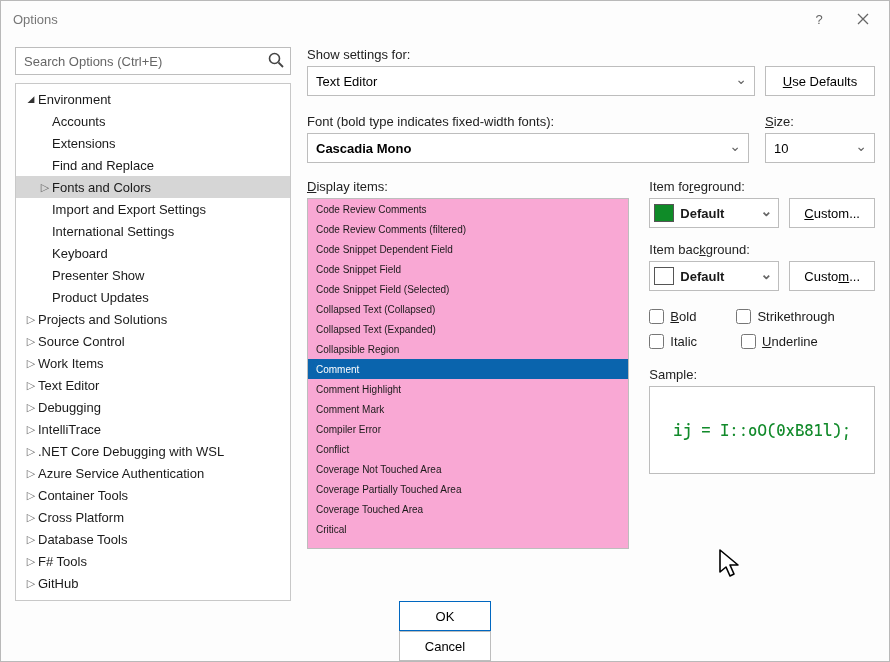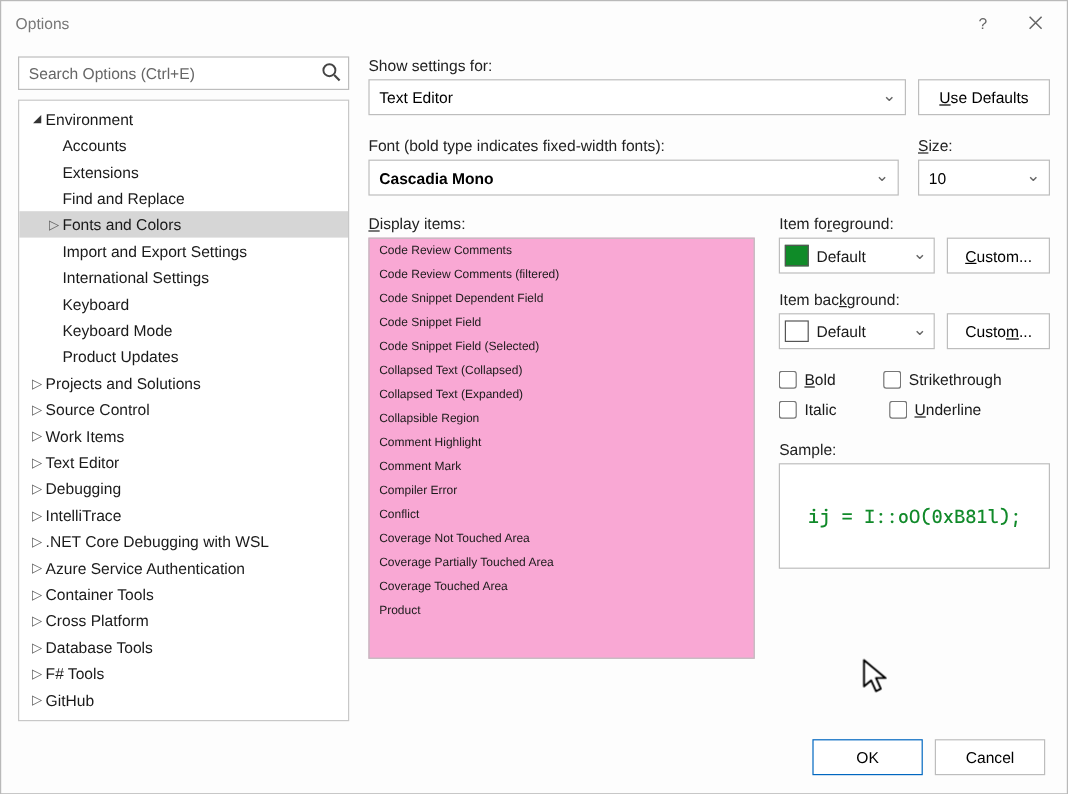--- a/index.html
+++ b/index.html
@@ -146,20 +146,21 @@
     background: #0a64ad;
     color: #fff;
   }
   .color-combo {
     display: flex; align-items: center;
     border: 1px solid #bdbdbd;
     height: 30px; width: 130px;
     padding: 0 22px 0 4px;
     position: relative;
     background: #fff;
+    font-weight: bold;
   }
   .color-combo::after {
     content: "⌄";
     position: absolute; right: 6px; top: 4px;
     color: #666; font-size: 14px;
   }
   .swatch {
     width: 20px; height: 18px;
     border: 1px solid #555;
     margin-right: 6px;
@@ -175,22 +176,22 @@
     height: 88px;
     display: flex; align-items: center; justify-content: center;
     font-family: "Cascadia Mono", Consolas, monospace;
     font-size: 16px;
     color: #118a2a;
     background: #fff;
   }
   .footer {
     height: 60px;
     display: flex; align-items: center; justify-content: flex-end;
-    gap: 10px;
     padding: 0 18px;
+    flex-direction: column;
   }
   .footer .btn { width: 92px; height: 30px; }
   
   .cursor-ov {
     position: fixed;
     left: 718px; top: 548px;
     pointer-events: none;
   }
 </style>
 </head>
@@ -249,21 +250,21 @@
           <div class="tree-item depth-1 no-arrow">
             <span class="arrow">▷</span>
             <span>International Settings</span>
           </div>
           <div class="tree-item depth-1 no-arrow">
             <span class="arrow">▷</span>
             <span>Keyboard</span>
           </div>
           <div class="tree-item depth-1 no-arrow">
             <span class="arrow">▷</span>
-            <span>Keyboard Mode</span>
+            <span>Presenter Show</span>
           </div>
           <div class="tree-item depth-1 no-arrow">
             <span class="arrow">▷</span>
             <span>Product Updates</span>
           </div>
           <div class="tree-item depth-0">
             <span class="arrow">▷</span>
             <span>Projects and Solutions</span>
           </div>
           <div class="tree-item depth-0">
@@ -354,28 +355,29 @@
           <span class="lbl"><span class="underline-key">D</span>isplay items:</span>
           <div class="listbox" id="display-list" style="flex:1;">
               <div class="li">Code Review Comments</div>
               <div class="li">Code Review Comments (filtered)</div>
               <div class="li">Code Snippet Dependent Field</div>
               <div class="li">Code Snippet Field</div>
               <div class="li">Code Snippet Field (Selected)</div>
               <div class="li">Collapsed Text (Collapsed)</div>
               <div class="li">Collapsed Text (Expanded)</div>
               <div class="li">Collapsible Region</div>
+              <div class="li sel">Comment</div>
               <div class="li">Comment Highlight</div>
               <div class="li">Comment Mark</div>
               <div class="li">Compiler Error</div>
               <div class="li">Conflict</div>
               <div class="li">Coverage Not Touched Area</div>
               <div class="li">Coverage Partially Touched Area</div>
               <div class="li">Coverage Touched Area</div>
-              <div class="li">Product</div>
+              <div class="li">Critical</div>
             </div>
         </div>
 
         <div style="flex:1; display:flex; flex-direction:column;">
           <span class="lbl">Item fo<span class="underline-key">r</span>eground:</span>
           <div class="row" style="margin-bottom:14px;">
             <div class="color-combo">
               <div class="swatch" id="fg-swatch" style="background: rgb(15, 139, 40);"></div>
               <span>Default</span>
             </div>

